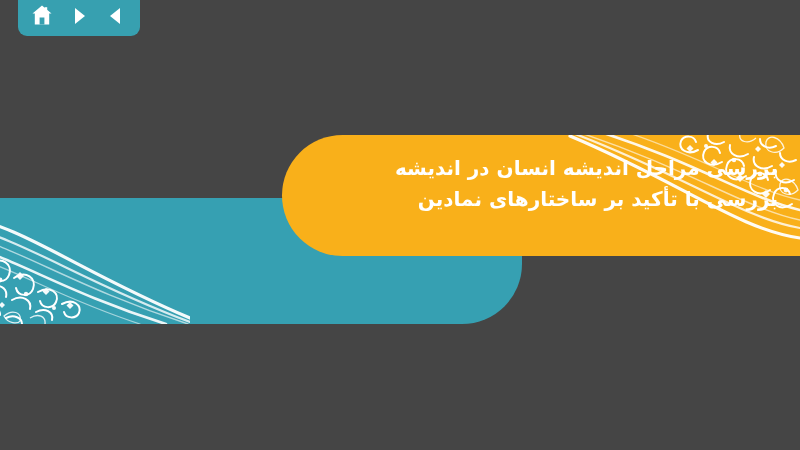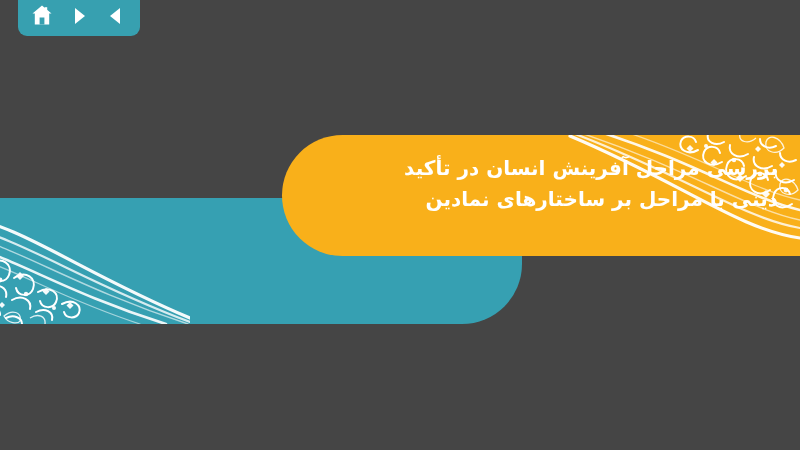--- a/index.html
+++ b/index.html
@@ -216,19 +216,19 @@
         <circle cx="166" cy="11" r="2"></circle>
       </g>
       <g stroke="#ffffff" fill="none" stroke-width="1.3" opacity="0.85">
         <path d="M244,13 C236,21 224,17 226,7 C228,-1 240,1 244,13 Z"></path>
         <path d="M216,3 C208,10 198,7 200,-2"></path>
         <path d="M258,55 C250,63 238,59 240,49 C242,41 254,43 258,55 Z"></path>
       </g>
     </svg>
 
     <div id="title-block">
-      <span class="tline">بررسی مراحل آفرینش انسان در تأکید</span>
-      <span class="tline">دینی با مراحل بر ساختارهای نمادین</span>
+      <span class="tline">بررسی مراحل اندیشه انسان در اندیشه</span>
+      <span class="tline">بررسی با تأکید بر ساختارهای نمادین</span>
     </div>
 
   </div>
 
 </div>
 
 </body></html>

